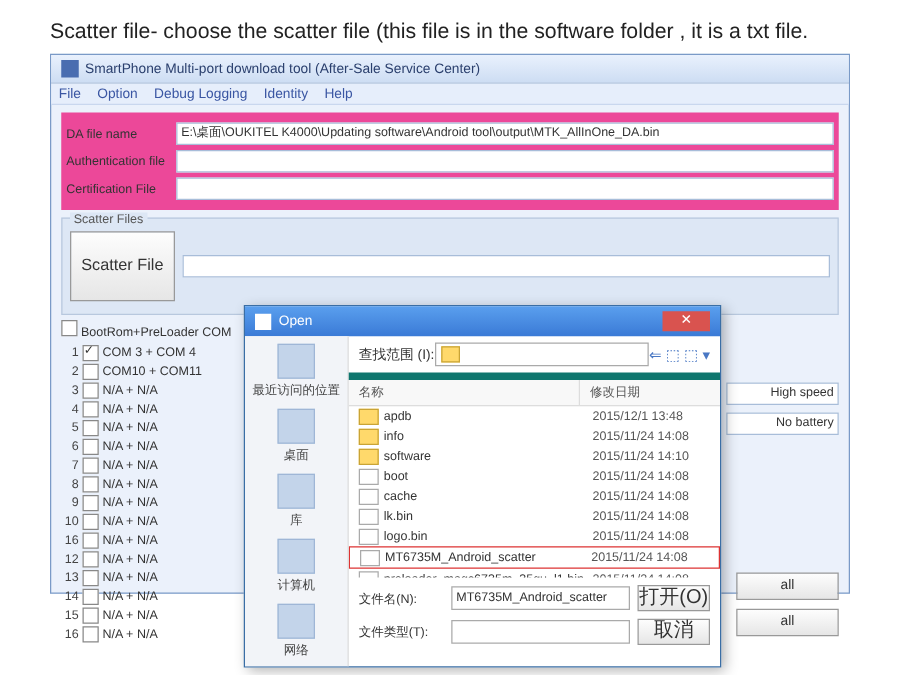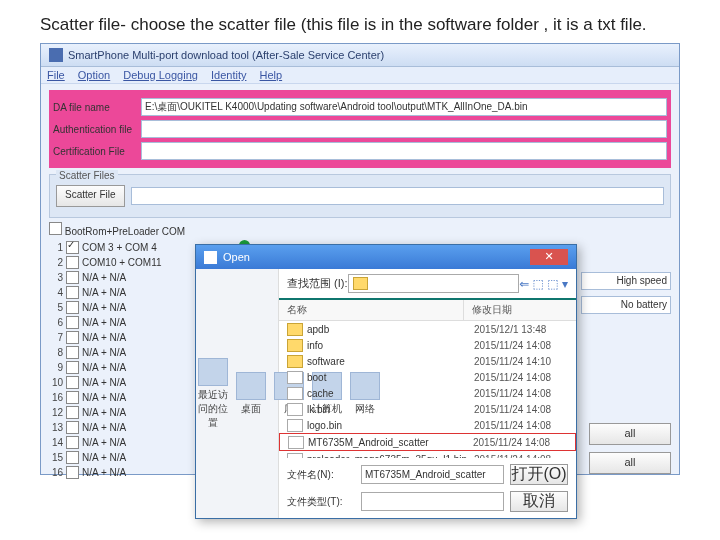--- a/index.html
+++ b/index.html
@@ -1,50 +1,50 @@
 <!DOCTYPE html>
 <html><head>
 <meta charset="utf-8">
 <style>
 body{margin:0;font-family:"Segoe UI",Tahoma,sans-serif;background:#fff;width:720px;height:540px;overflow:hidden;font-size:11px;color:#333}
 .caption{padding:15px 40px 8px;font-size:17px;color:#222}
 .app{margin:0 40px;border:1px solid #7a9ac7;background:#ebf1fb;position:relative;height:430px}
 .titlebar{background:linear-gradient(#e9f1fd,#cdddf3);border-bottom:1px solid #a8bdd9;padding:4px 8px;color:#2a3f6d;font-size:11px;display:flex;align-items:center;gap:5px}
 .tbicon{width:14px;height:14px;display:inline-block;background:#4a6db0}
 .menubar{background:#e6eefb;padding:2px 6px;font-size:11px;color:#3a56a3;border-bottom:1px solid #c9d7ee}
-.menubar span{margin-right:10px;text-decoration:underline}
+.menubar span{margin-right:10px;}
 .panel{background:#ec4899;margin:6px 8px;padding:4px}
 .fieldrow{display:flex;align-items:center;margin:4px 0}
 .fieldrow .lbl{width:88px;font-size:10px;color:#333}
 .fieldrow .inp{flex:1;background:#fff;border:1px solid #a8bdd9;height:16px;font-size:10px;padding:0 3px;line-height:16px;overflow:hidden;white-space:nowrap}
 .groupbox{margin:4px 8px;border:1px solid #b8c8de;background:#dde7f5;padding:6px}
 .groupbox .gtitle{font-size:10px;color:#555;position:relative;top:-12px;background:#dde7f5;display:inline-block;padding:0 3px}
-.btn{background:linear-gradient(#fdfdfd,#e6e6e6);border:1px solid #999;padding:1px 8px;font-size:10px;height:18px;display:inline-block;line-height:16px;text-align:left}
+.btn{background:linear-gradient(#fdfdfd,#e6e6e6);border:1px solid #999;padding:18px 8px;font-size:13px;height:18px;display:inline-block;line-height:16px;text-align:left}
 .portarea{margin:4px 8px;display:flex;gap:10px}
 .portlist{width:180px}
 .porthdr{font-size:10px;margin-bottom:3px}
 .portrow{display:flex;align-items:center;height:15px;font-size:10px;gap:3px}
 .portrow .num{width:14px;text-align:right;color:#444}
 .chk{width:11px;height:11px;border:1px solid #888;display:inline-block;background:#fff;position:relative}
 .chk.on::after{content:"✓";position:absolute;top:-3px;left:0;font-size:10px;color:#333}
 .dots{display:flex;flex-direction:column;gap:4px;padding-top:18px}
 .dot{width:11px;height:11px;border-radius:50%;background:#1a9b3c}
 .rightcol{flex:1;position:relative}
 .dd{background:#fff;border:1px solid #a8bdd9;height:16px;margin-bottom:6px;font-size:10px;padding:0 3px;line-height:16px;text-align:right}
 .bigbtn{width:80px;height:20px;background:linear-gradient(#fdfdfd,#e6e6e6);border:1px solid #999;font-size:11px;text-align:center;line-height:18px;margin-top:7px;float:right;clear:both}
 .opendlg{position:absolute;left:195px;top:244px;width:380px;background:#fff;border:1px solid #3a6ea5;box-shadow:3px 3px 10px rgba(0,0,0,.3);z-index:20}
 .ohdr{background:linear-gradient(#5a9fee,#3a7ad6);color:#fff;padding:4px 8px;font-size:11px;display:flex;align-items:center}
 .ohdr .oicon{width:13px;height:13px;background:#fff;margin-right:6px;display:inline-block}
 .oclose{margin-left:auto;background:#d9534f;color:#fff;width:38px;height:16px;text-align:center;font-size:11px;line-height:14px}
 .obody{display:flex;font-size:11px}
-.oside{width:78px;background:#f2f4f8;padding:6px 2px;display:flex;flex-direction:row;align-items:center;gap:8px;border-right:1px solid #ddd}
+.oside{width:78px;background:#f2f4f8;padding:6px 2px;display:flex;flex-direction:column;align-items:center;gap:8px;border-right:1px solid #ddd}
 .oside .sitem{text-align:center;font-size:10px;color:#444}
 .sicon{width:28px;height:26px;margin:0 auto 2px;background:#c3d4ea;border:1px solid #9fb6d6}
 .omain{flex:1}
-.otool{display:flex;align-items:center;padding:5px 8px;gap:0;border-bottom:2px solid #0f766e}
+.otool{display:flex;align-items:center;padding:5px 8px;gap:0;border-bottom:6px solid #0f766e}
 .olookin{background:#fff;border:1px solid #aaa;height:17px;flex:1;font-size:10px;padding:0 4px;line-height:17px;display:flex;align-items:center;gap:4px}
 .fldicon{width:13px;height:11px;background:#ffd96b;border:1px solid #c9a436;display:inline-block}
 .obtns{color:#4a78c4;font-size:12px;display:flex;gap:3px}
 .filelist{height:158px;overflow:hidden}
 .fhdr{display:flex;background:#f8f8f8;border-bottom:1px solid #ddd;font-size:10px;color:#555}
 .fhdr .fn{flex:1;padding:3px 8px;border-right:1px solid #ddd}
 .fhdr .ft{width:96px;padding:3px 8px}
 .frow{display:flex;font-size:10px;padding:1px 0;height:14px;align-items:center}
 .frow .ficon{width:14px;height:11px;margin:0 4px 0 8px;background:#ffd96b;border:1px solid #c9a436}
 .frow .ficon.file{background:#fff;border:1px solid #aaa}

